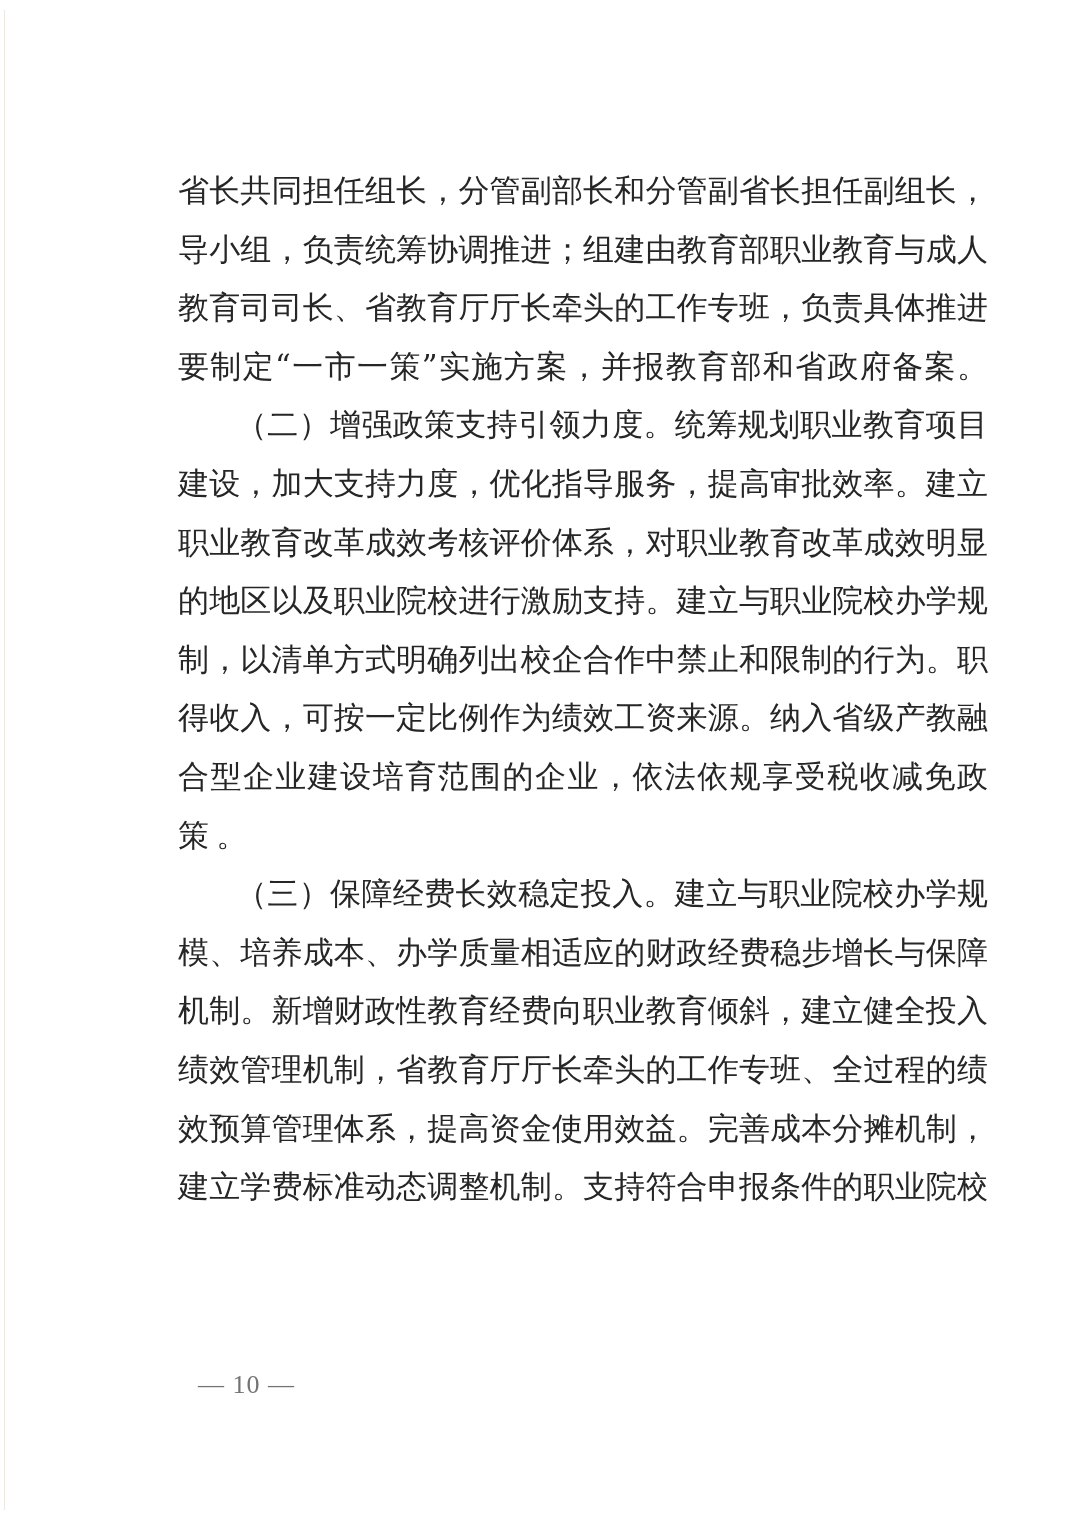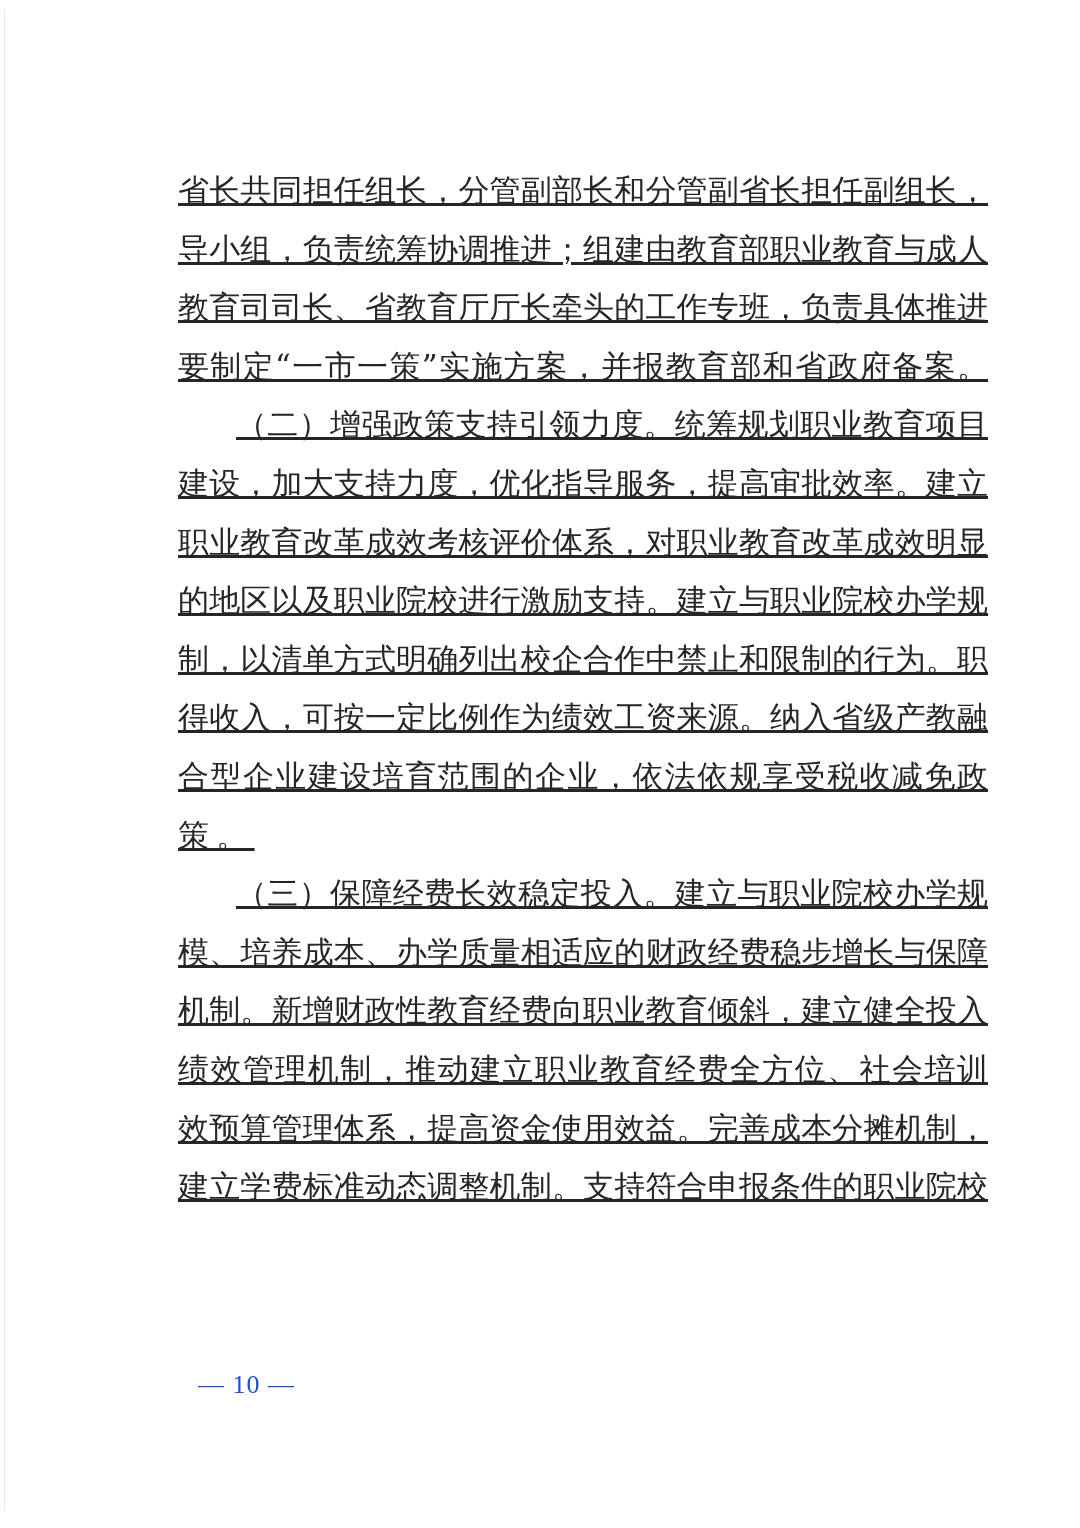--- a/index.html
+++ b/index.html
@@ -21,42 +21,41 @@
     top: 10px;
     width: 1px;
     height: 1500px;
     background: #ece8e0;
   }
   .page-body {
     position: absolute;
     left: 178px;
     top: 161px;
     width: 810px;
-    text-decoration: underline;
   }
   .line {
     height: 58.6px;
     line-height: 58.6px;
     font-size: 31px;
     white-space: nowrap;
     text-align: justify;
     text-align-last: justify;
     letter-spacing: 0px;
   }
   .line.last {
     text-align-last: left;
     letter-spacing: 7.3px;
   }
   .page-number {
     position: absolute;
     left: 198px;
     top: 1370px;
     font-family: "Liberation Serif", "DejaVu Serif", serif;
     font-size: 26px;
-    color: #1d4ed8;
+    color: #737373;
     letter-spacing: 1px;
   }
 </style>
 </head>
 <body>
 
 <div class="scan-edge"></div>
 
 <div class="page-body" id="page-body">
   <div class="line">省长共同担任组长，分管副部长和分管副省长担任副组长，</div>
@@ -67,18 +66,18 @@
   <div class="line">建设，加大支持力度，优化指导服务，提高审批效率。建立</div>
   <div class="line">职业教育改革成效考核评价体系，对职业教育改革成效明显</div>
   <div class="line">的地区以及职业院校进行激励支持。建立与职业院校办学规</div>
   <div class="line">制，以清单方式明确列出校企合作中禁止和限制的行为。职</div>
   <div class="line">得收入，可按一定比例作为绩效工资来源。纳入省级产教融</div>
   <div class="line">合型企业建设培育范围的企业，依法依规享受税收减免政</div>
   <div class="line last">策。</div>
   <div class="line" style="padding-left:58px;">（三）保障经费长效稳定投入。建立与职业院校办学规</div>
   <div class="line">模、培养成本、办学质量相适应的财政经费稳步增长与保障</div>
   <div class="line">机制。新增财政性教育经费向职业教育倾斜，建立健全投入</div>
-  <div class="line">绩效管理机制，推动建立职业教育经费全方位、社会培训</div>
+  <div class="line">绩效管理机制，省教育厅厅长牵头的工作专班、全过程的绩</div>
   <div class="line">效预算管理体系，提高资金使用效益。完善成本分摊机制，</div>
   <div class="line">建立学费标准动态调整机制。支持符合申报条件的职业院校</div>
 </div>
 
 <div class="page-number">— 10 —</div>
 
 </body></html>

